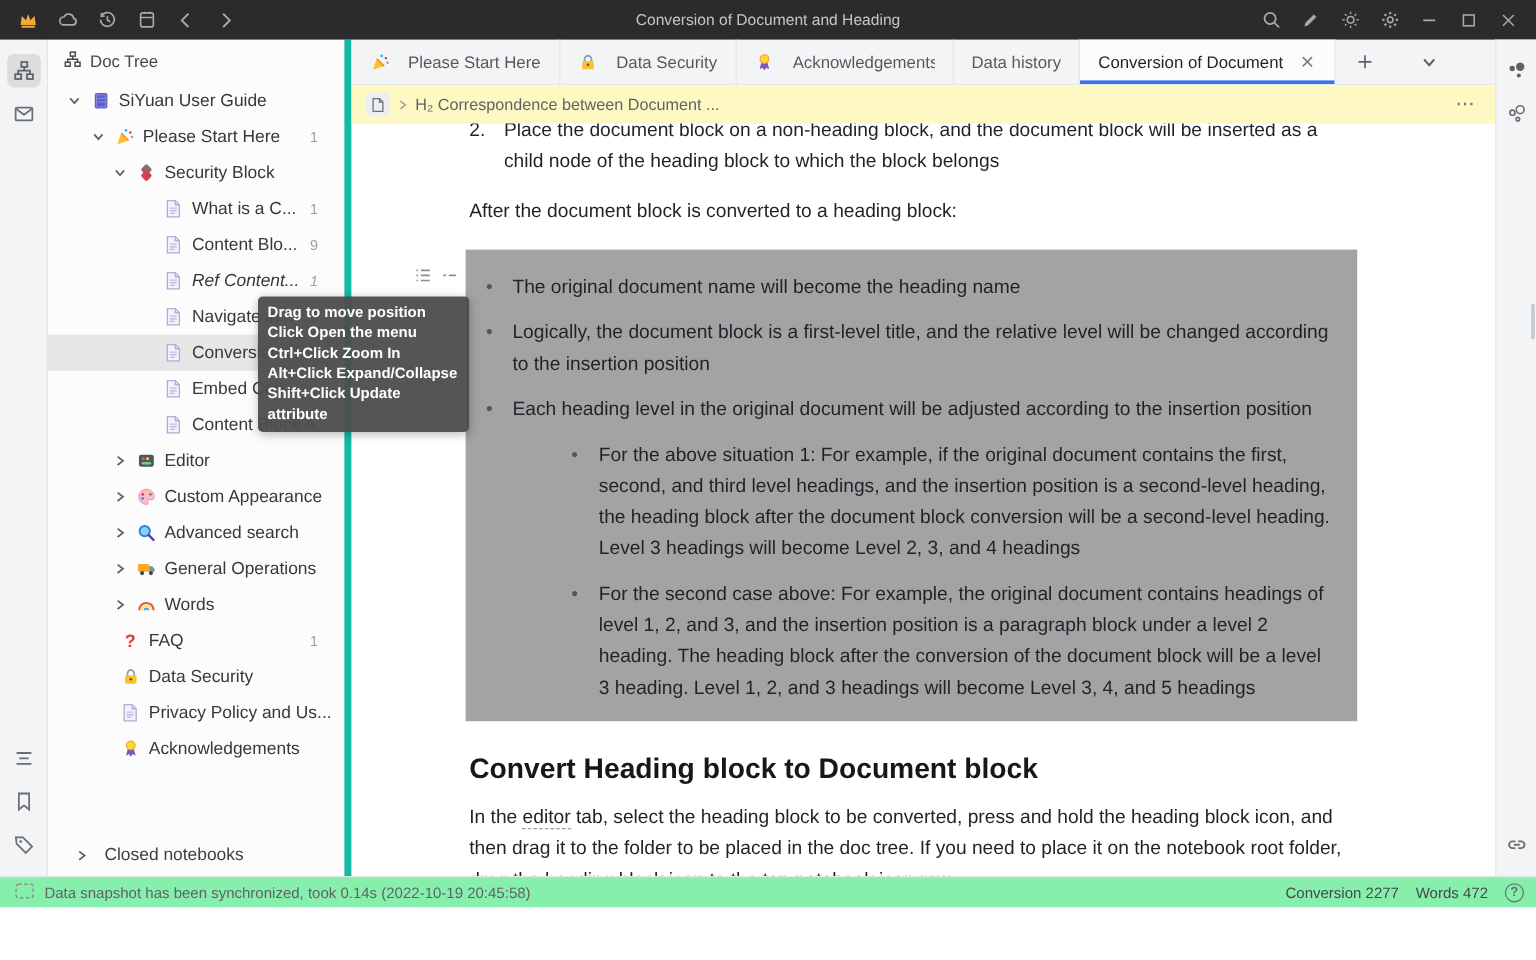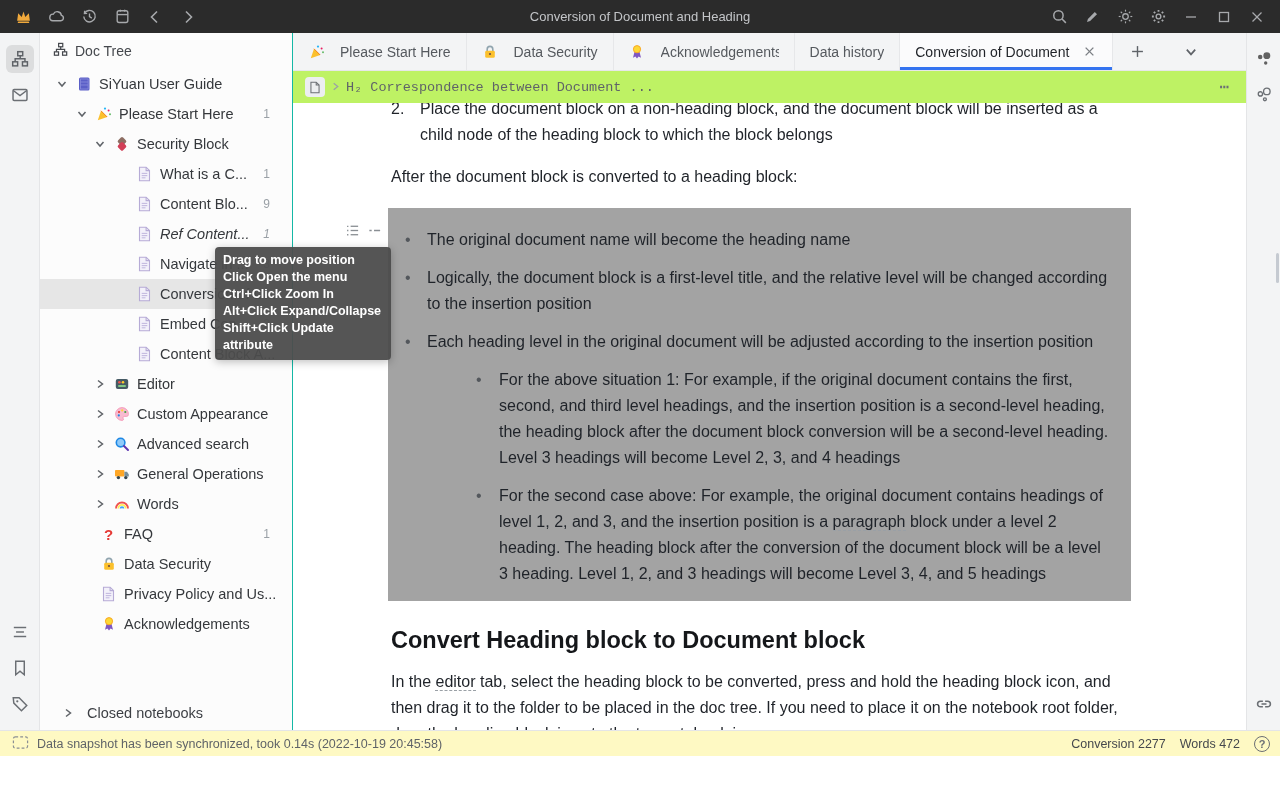--- a/index.html
+++ b/index.html
@@ -18,21 +18,21 @@
   .middle { flex:1; display:flex; min-height:0; }
   .dock { width:40px; background:#f3f4f5; flex:none; display:flex; flex-direction:column; align-items:center; padding:8px 0; }
   .dock-left { border-right:1px solid #e4e5e7; }
   .dock-right { width:34px; border-left:1px solid #e4e5e7; position:relative; }
   .dock-item { width:28px; height:28px; border-radius:6px; display:flex; align-items:center; justify-content:center; margin:4px 0; cursor:pointer; color:#6b6f74; }
   .dock-item.active { background:#dcddde; }
   .dock-spacer { flex:1; }
   .mini-scroll { position:absolute; right:1px; top:220px; width:3px; height:30px; border-radius:2px; background:#c5cad1; }
 
   
-  .sidebar { width:253px; flex:none; background:#fcfcfc; border-right:1px solid #14b8a6; display:flex; flex-direction:column; min-height:0; }
+  .sidebar { width:253px; flex:none; background:#fcfcfc; border-right:6px solid #14b8a6; display:flex; flex-direction:column; min-height:0; }
   .sb-header { height:36px; display:flex; align-items:center; gap:7px; padding-left:13px; font-size:14px; color:#45484d; flex:none; }
   .tree { flex:1; overflow:hidden; position:relative; }
   .tree-row { height:30px; display:flex; align-items:center; font-size:14.5px; color:#35383c; cursor:pointer; white-space:nowrap; }
   .tree-row.selected { background:#e6e6e6; }
   .tree-toggle { width:16px; height:16px; flex:none; display:flex; align-items:center; justify-content:center; margin-right:5px; color:#5f6368; }
   .tree-label { overflow:hidden; text-overflow:ellipsis; }
   .tree-count { margin-left:auto; padding-right:22px; font-size:12px; color:#9aa0a6; }
   .closed-nb { height:34px; flex:none; display:flex; align-items:center; gap:6px; padding-left:20px; font-size:14.5px; color:#3c3f44; cursor:pointer; }
 
   
@@ -45,21 +45,21 @@
   .tabbar { height:38px; flex:none; background:#f3f4f5; display:flex; align-items:stretch; border-bottom:1px solid #e6e7e9; }
   .tab { display:flex; align-items:center; gap:8px; padding:0 15px; font-size:14px; color:#55595e; border-right:1px solid #e6e7e9; position:relative; cursor:pointer; white-space:nowrap; }
   .tab .tab-label { overflow:hidden; text-overflow:clip; }
   .tab.active { background:#fbfbfc; color:#1f2227; }
   .tab.active::after { content:""; position:absolute; left:0; right:0; bottom:0; height:3px; background:#3574f0; }
   .tab-close { width:16px; height:16px; display:flex; align-items:center; justify-content:center; color:#7a7e83; flex:none; cursor:pointer; }
   .tab-tools { display:flex; align-items:center; gap:4px; padding:0 10px; color:#5f6368; margin-left:2px; }
   .tab-tool { width:24px; height:24px; display:flex; align-items:center; justify-content:center; border-radius:4px; cursor:pointer; }
   .tabbar-fill { flex:1; }
 
-  .breadcrumb { height:32px; flex:none; display:flex; align-items:center; padding:0 12px; gap:6px; color:#5f6368; font-size:13.5px; background:#bef264;font-family:Liberation Mono, monospace; }
+  .breadcrumb { height:32px; flex:none; display:flex; align-items:center; padding:0 12px; gap:6px; color:#5f6368; font-size:13.5px; background:#fef9c3; }
   .bc-chip { width:20px; height:20px; background:#eceef0; border-radius:4px; display:flex; align-items:center; justify-content:center; color:#6b6f74; cursor:pointer; }
   .bc-text { white-space:nowrap; cursor:pointer; }
   .bc-more { margin-left:auto; cursor:pointer; font-size:16px; letter-spacing:1px; color:#6b6f74; padding-right:4px; }
 
   
   .editor { flex:1; min-height:0; overflow:hidden; position:relative; font-size:16px; line-height:26px; color:#1f2329; }
   .ed-inner { position:relative; margin-top:-7px; }
   .para { margin:16px 0 16px 98px; width:740px; }
   .olitem { display:flex; margin:0 0 0 98px; width:740px; }
   .olnum { width:29px; flex:none; }
@@ -74,21 +74,21 @@
   ul.blist > li { position:relative; padding:12px 20px 0 39px; }
   ul.blist > li::before { content:"•"; position:absolute; left:17px; color:#53575c; }
   ul.blist ul.blist > li { padding-left:33px; padding-right:0; }
   ul.blist ul.blist > li::before { left:10px; }
   ul.blist ul.blist { margin-left:39px; }
 
   
   .tooltip { position:absolute; left:215px; top:247px; width:176px; background:rgba(76,76,76,0.95); color:#fff; border-radius:4px; padding:5px 8px 6px; font-size:12.5px; line-height:17px; font-weight:600; z-index:50; box-shadow:0 2px 8px rgba(0,0,0,.25); }
 
   
-  .statusbar { height:26px; flex:none; background:#fef9c3; border-top:1px solid #e4e5e7; display:flex; align-items:center; font-size:12.5px; color:#5f6368; padding:0 10px 0 12px; }
+  .statusbar { height:26px; flex:none; background:#86efac; border-top:1px solid #e4e5e7; display:flex; align-items:center; font-size:12.5px; color:#5f6368; padding:0 10px 0 12px; }
   .sb-msg { margin-left:8px; }
   .sb-right { margin-left:auto; display:flex; align-items:center; gap:14px; color:#45484d; }
   .help-circ { width:16px; height:16px; border:1.4px solid #6b6f74; border-radius:50%; display:flex; align-items:center; justify-content:center; font-size:11px; font-weight:bold; color:#6b6f74; cursor:pointer; }
 </style>
 </head>
 <body>
 
 <div class="window">
 
   <div class="titlebar">

